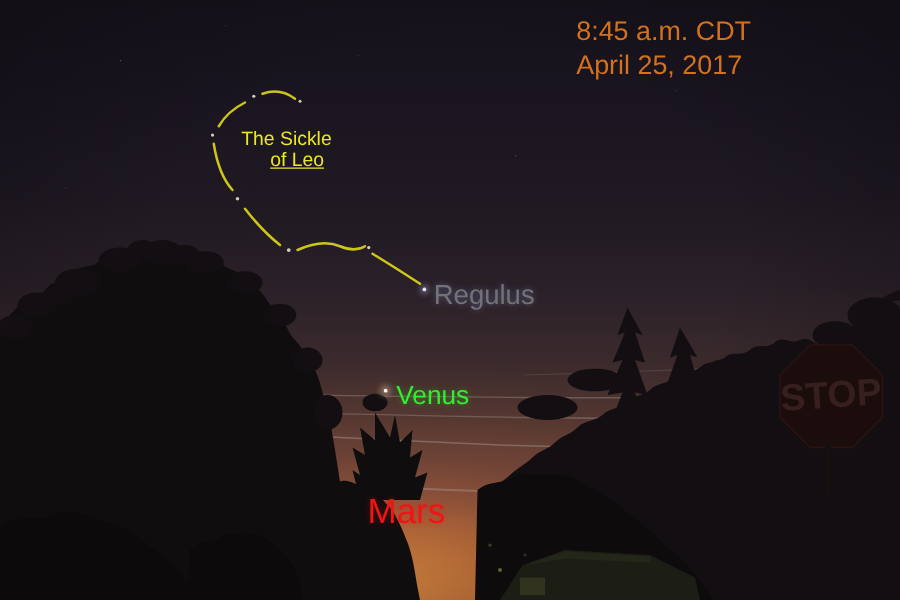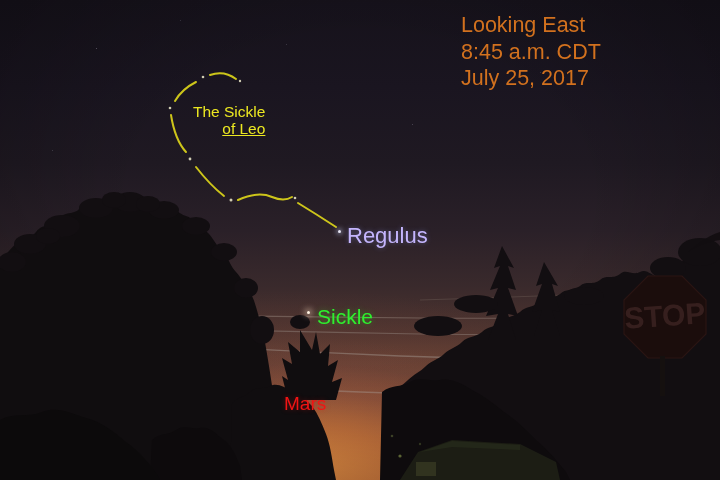--- a/index.html
+++ b/index.html
@@ -78,41 +78,41 @@
 
   .lbl {
     position: absolute;
     white-space: nowrap;
     line-height: 1.12;
   }
   .lbl-sickle {
     left: 193px; top: 103px;
     color: #ece821;
     font-size: 15.5px;
-    text-align: right;
+    text-align: center;
   }
   .lbl-sickle span { display:block; }
   .lbl-sickle .l2 { padding-left: 17px; text-decoration: underline; }
 
   .lbl-regulus {
     left: 347px; top: 224px;
-    color: #c4b5fd;
+    color: #737373;
     font-size: 22px;
     text-shadow: 0 0 5px rgba(140,150,230,0.45);
   }
   .lbl-venus {
     left: 317px; top: 305px;
     color: #2ef02e;
     font-size: 21px;
     text-shadow: 0 0 6px rgba(40,230,40,0.40);
   }
   .lbl-mars {
-    left: 284px; top: 393px;
+    left: 294px; top: 393px;
     color: #f01414;
-    font-size: 19px;
+    font-size: 28px;
     text-shadow: 0 0 5px rgba(235,20,20,0.35);
   }
 </style>
 </head>
 <body>
 
 <div id="stage">
 
   <div class="sky"></div>
   <div class="sky-vignette"></div>
@@ -276,29 +276,28 @@
     </g>
 
     <path fill="#120e11" opacity="0.95" d="
       M 720,232 C 706,236 696,246 688,252 C 696,246 708,242 720,240 Z"></path>
   </svg>
 
   <div class="dot" style="left:338px;top:230px;width:3px;height:3px;background:#e8e6f5;box-shadow:0 0 5px 1.5px rgba(200,205,245,0.55);"></div>
   <div class="dot" style="left:307px;top:311px;width:3.4px;height:3.4px;background:#fff3e2;box-shadow:0 0 6px 2px rgba(255,230,200,0.6);"></div>
 
   <div class="hdr-block">
-    <span class="hdr-line">Looking East</span>
     <span class="hdr-line">8:45 a.m. CDT</span>
-    <span class="hdr-line">July 25, 2017</span>
+    <span class="hdr-line">April 25, 2017</span>
   </div>
 
   <div class="lbl lbl-sickle">
     <span class="l1">The Sickle</span>
     <span class="l2">of Leo</span>
   </div>
 
   <div class="lbl lbl-regulus">Regulus</div>
 
-  <div class="lbl lbl-venus">Sickle</div>
+  <div class="lbl lbl-venus">Venus</div>
 
   <div class="lbl lbl-mars">Mars</div>
 
 </div>
 
 </body></html>

